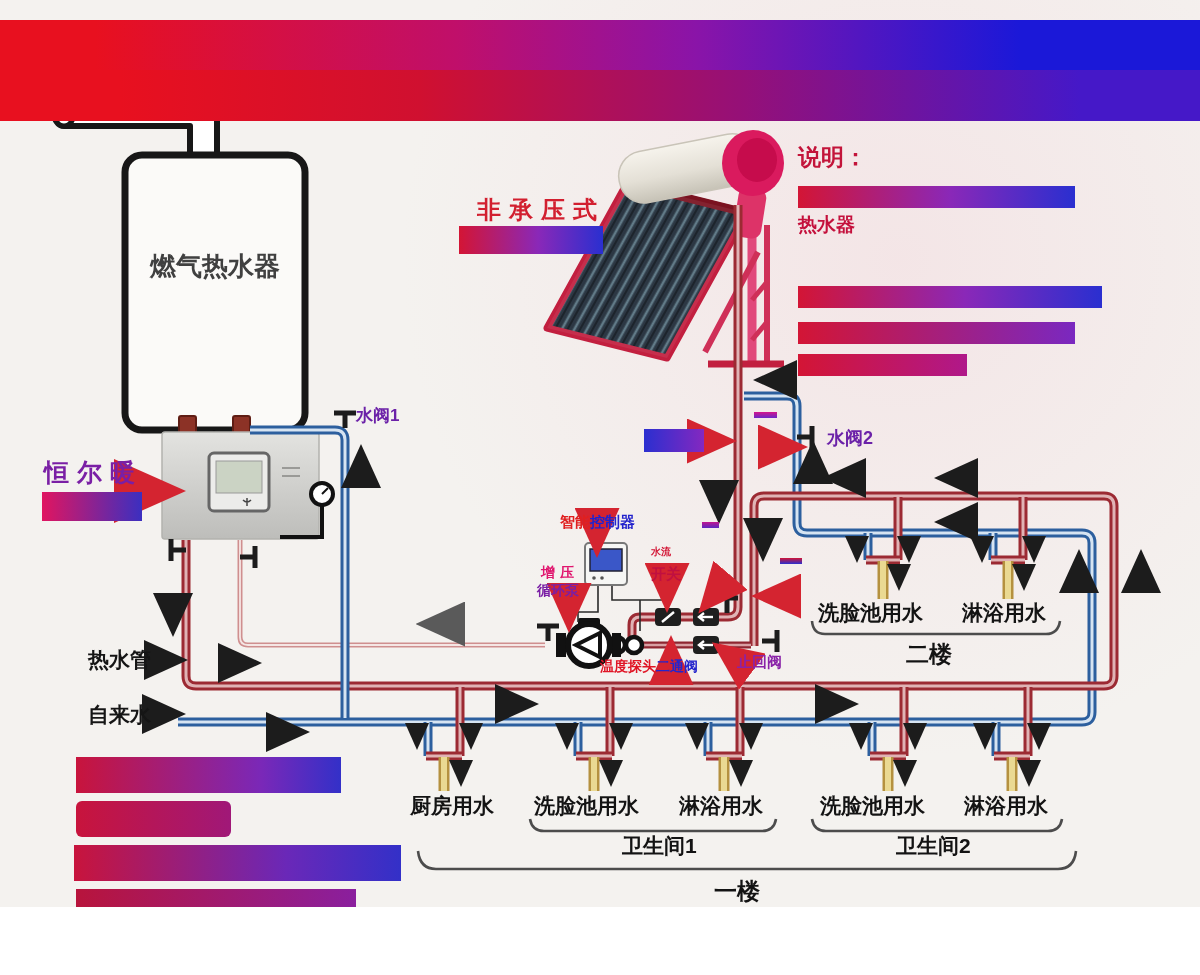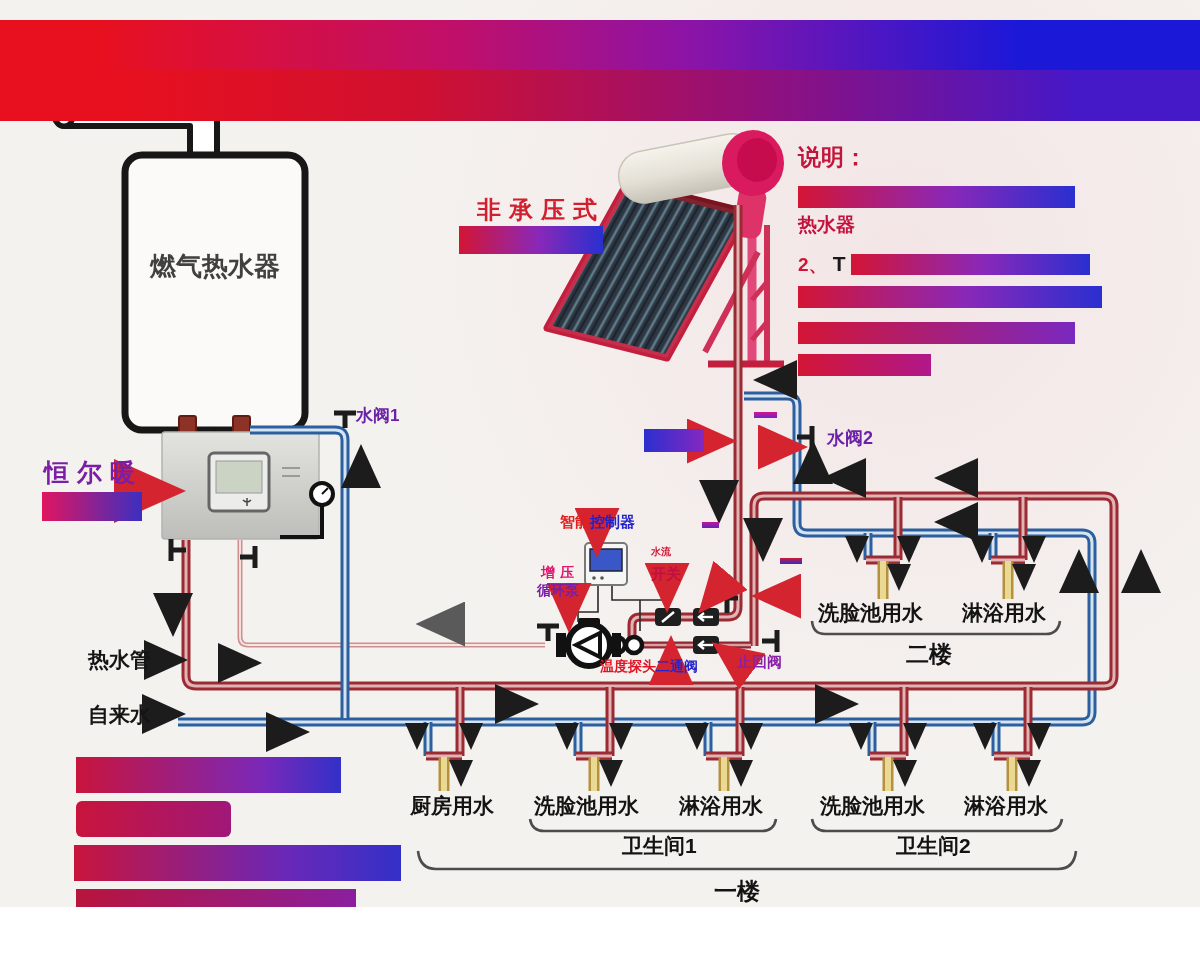--- a/index.html
+++ b/index.html
@@ -315,28 +315,23 @@
 
 <div class="lbl" style="left:44px;top:458px;font-size:25px;letter-spacing:8px;color:#7a1fa5;">恒尔暖</div>
 <div class="lbl grad g-ctr" style="left:42px;top:492px;font-size:25px;">自控中心</div>
 
 <div class="lbl" style="left:477px;top:196px;font-size:24px;letter-spacing:8px;color:#d21f2f;">非承压式</div>
 <div class="lbl grad g-rpb" style="left:459px;top:226px;font-size:24px;">太阳能热水器</div>
 
 <div class="lbl" style="left:798px;top:144px;font-size:23px;color:#c3143a;">说明：</div>
 <div class="lbl grad g-rpb" style="left:798px;top:186px;font-size:19px;">1、燃气热水器也可以为即热式电</div>
 <div class="lbl" style="left:798px;top:214px;font-size:19px;color:#c4103c;">热水器</div>
-<div class="lbl" style="left:798px;top:252px;font-size:19px;">
-  <span style="color:#d31535;">2、</span>
-  <span style="color:#1a1a1a;font-size:21px;font-weight:900;">T</span>
-  <span class="grad g-rpb">图标为水阀，6分全通径球阀</span>
-</div>
 <div class="lbl grad g-rpb" style="left:798px;top:286px;font-size:19px;">或球阀式角阀，不要用陶瓷阀芯角阀</div>
 <div class="lbl grad g-rp" style="left:798px;top:322px;font-size:19px;text-align:center;">3、恒尔暖自控中心可选一体款或</div>
-<div class="lbl grad g-rm" style="left:798px;top:354px;font-size:19px;">分体大流量款。</div>
+<div class="lbl grad g-rm" style="left:798px;top:354px;font-size:19px;padding-left:36px;">分体大流量款。</div>
 
 <div class="lbl" style="left:356px;top:406px;font-size:17px;color:#6b21a8;">水阀1</div>
 <div class="lbl" style="left:827px;top:428px;font-size:18px;color:#6b21a8;">水阀2</div>
 <div class="lbl grad g-bp" style="left:644px;top:429px;font-size:20px;">下水管</div>
 <div class="lbl vtext grad g-v-rp" style="left:754px;top:412px;font-size:20px;">上水管</div>
 
 <div class="lbl" style="left:560px;top:513px;font-size:15px;">
   <span style="color:#e02020;">智能</span><span style="color:#2222cc;">控制器</span>
 </div>
 <div class="lbl" style="left:541px;top:564px;font-size:14px;letter-spacing:5px;color:#e0156e;">增压</div>

